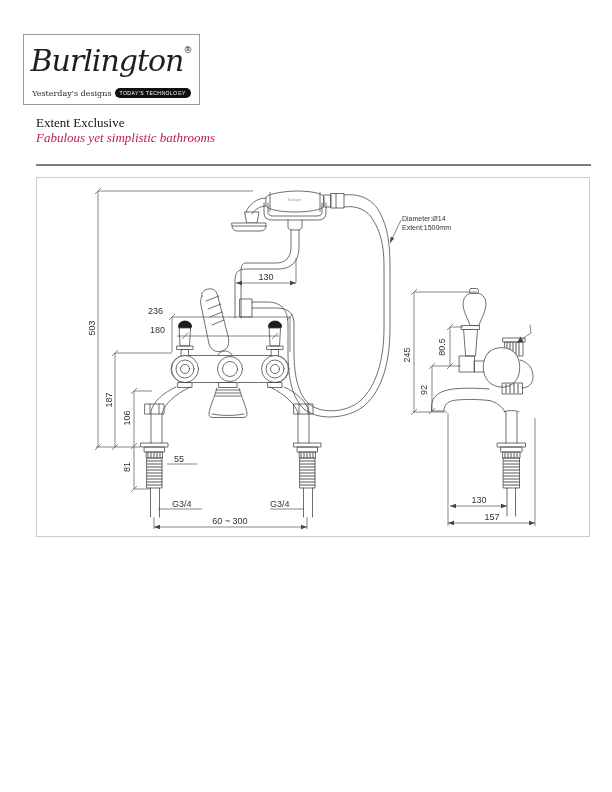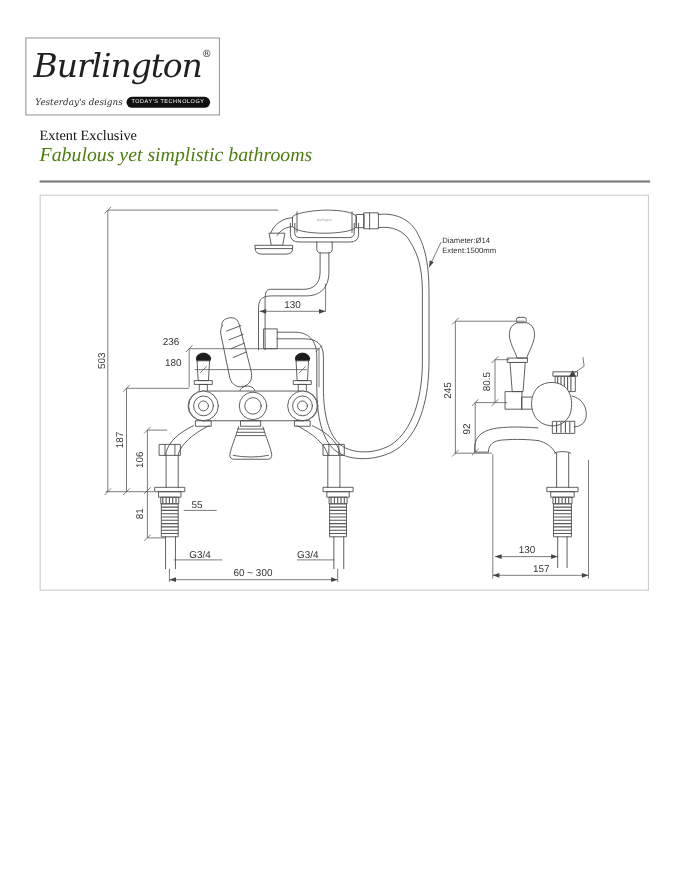--- a/index.html
+++ b/index.html
@@ -6,29 +6,29 @@
   #page{position:relative;width:612px;height:616px;background:#ffffff;overflow:hidden;
         font-family:"Liberation Sans",sans-serif;border-radius:23px;}
   
   #logo-box{position:absolute;left:23px;top:34px;width:177px;height:71px;
             border:1px solid #9a9a9a;box-sizing:border-box;text-align:center;}
   #wordmark{position:absolute;left:0;right:0;top:8px;
             font-family:"DejaVu Serif",serif;font-style:italic;font-size:30px;
             color:#1f1f1f;letter-spacing:-1px;white-space:nowrap;}
   #wordmark sup{font-size:9px;vertical-align:18px;letter-spacing:0;}
   #logo-tagline{position:absolute;left:0;right:0;top:47px;white-space:nowrap;}
-  #tagline-script{font-family:"DejaVu Serif",serif;font-style:italic;font-size:8px;color:#2a2a2a;}
+  #tagline-script{font-family:"DejaVu Serif",serif;font-size:8px;color:#2a2a2a;}
   #tagline-box{display:inline-block;background:#101010;color:#fff;font-size:5px;
                letter-spacing:.5px;padding:2px 5px;border-radius:5px;margin-left:3px;
                vertical-align:1px;}
   
   #page-title{position:absolute;left:36px;top:115px;font-family:"Liberation Serif",serif;
               font-size:13px;color:#111;}
   #page-subtitle{position:absolute;left:36px;top:130px;font-family:"Liberation Serif",serif;
-                 font-style:italic;font-size:18px;color:#4d7c0f;}
+                 font-style:italic;font-size:13px;color:#be185d;}
   #rule{position:absolute;left:36px;top:164px;width:555px;height:2px;background:#7d7d7d;}
   
   #drawing-frame{position:absolute;left:36px;top:177px;width:554px;height:360px;
                  border:1px solid #cccccc;box-sizing:border-box;background:#fff;}
   #drawing-svg{position:absolute;left:36px;top:178px;}
   svg text{font-family:"Liberation Sans",sans-serif;fill:#333;}
   .dimtxt{font-size:9px;}
   .notetxt{font-size:7px;}
   .brandtxt{font-size:3px;fill:#999;}
   .fig{stroke:#4a4a4a;stroke-width:.8;fill:none;stroke-linecap:round;stroke-linejoin:round;}

